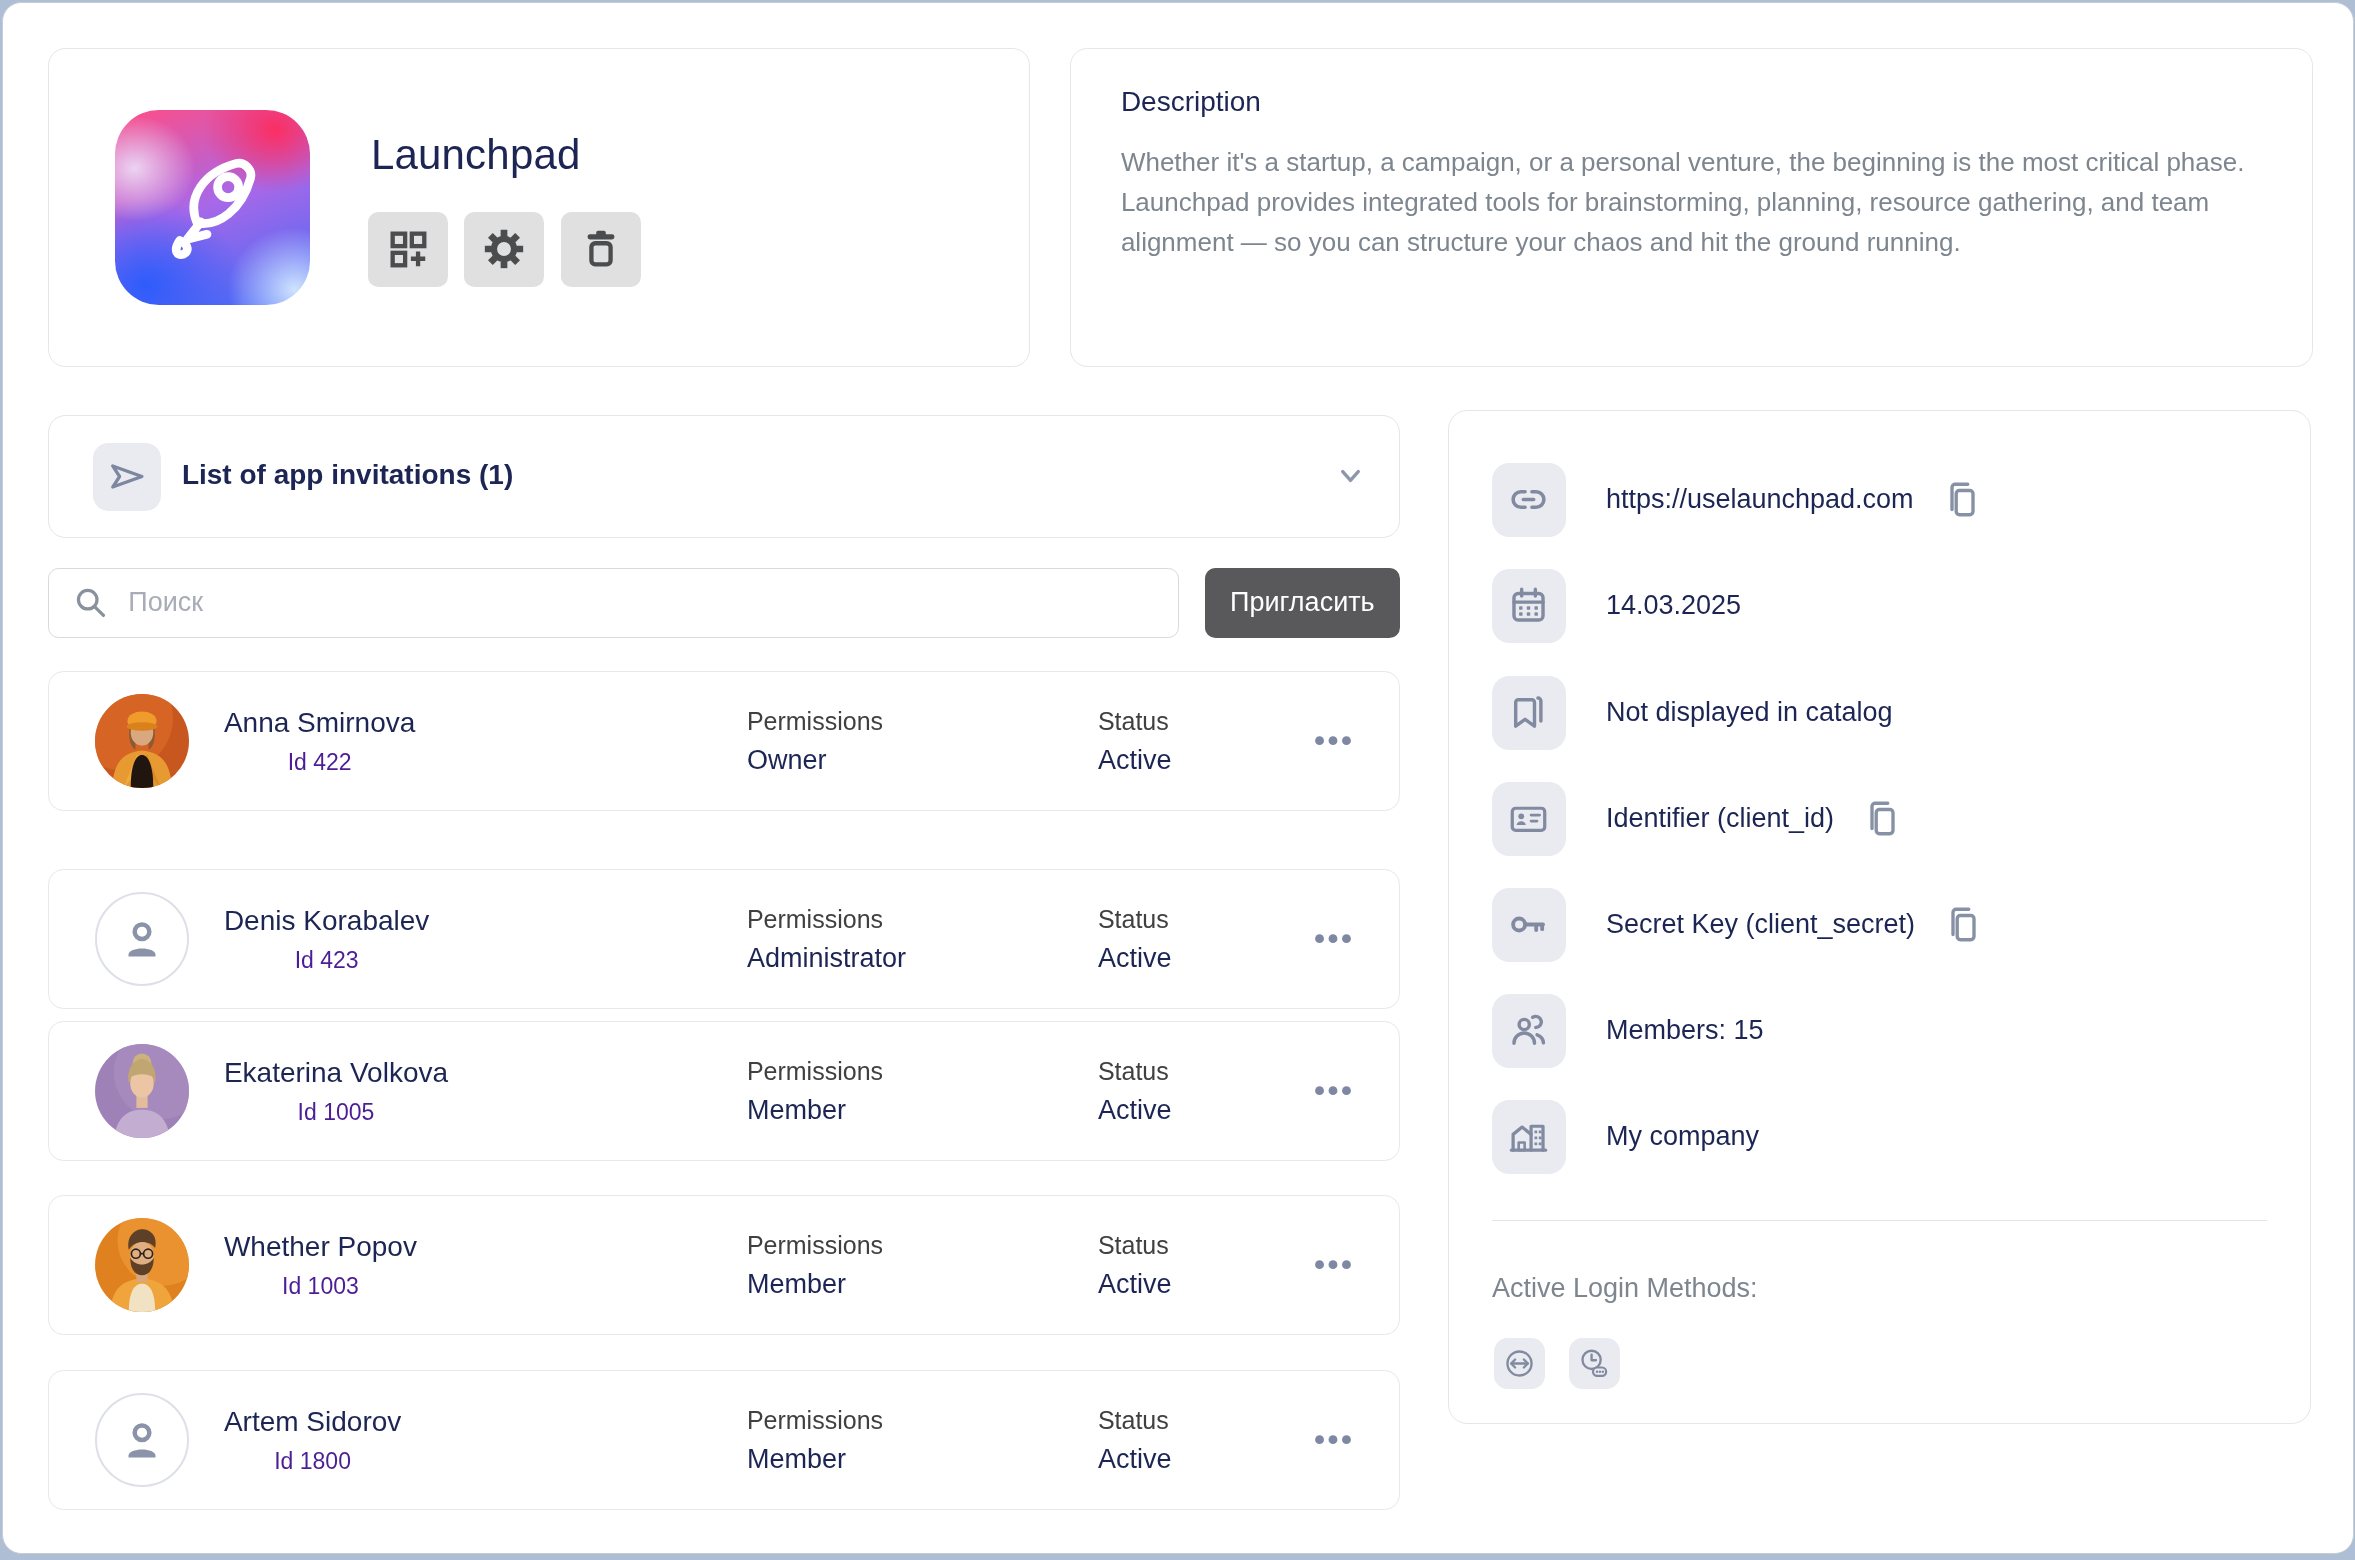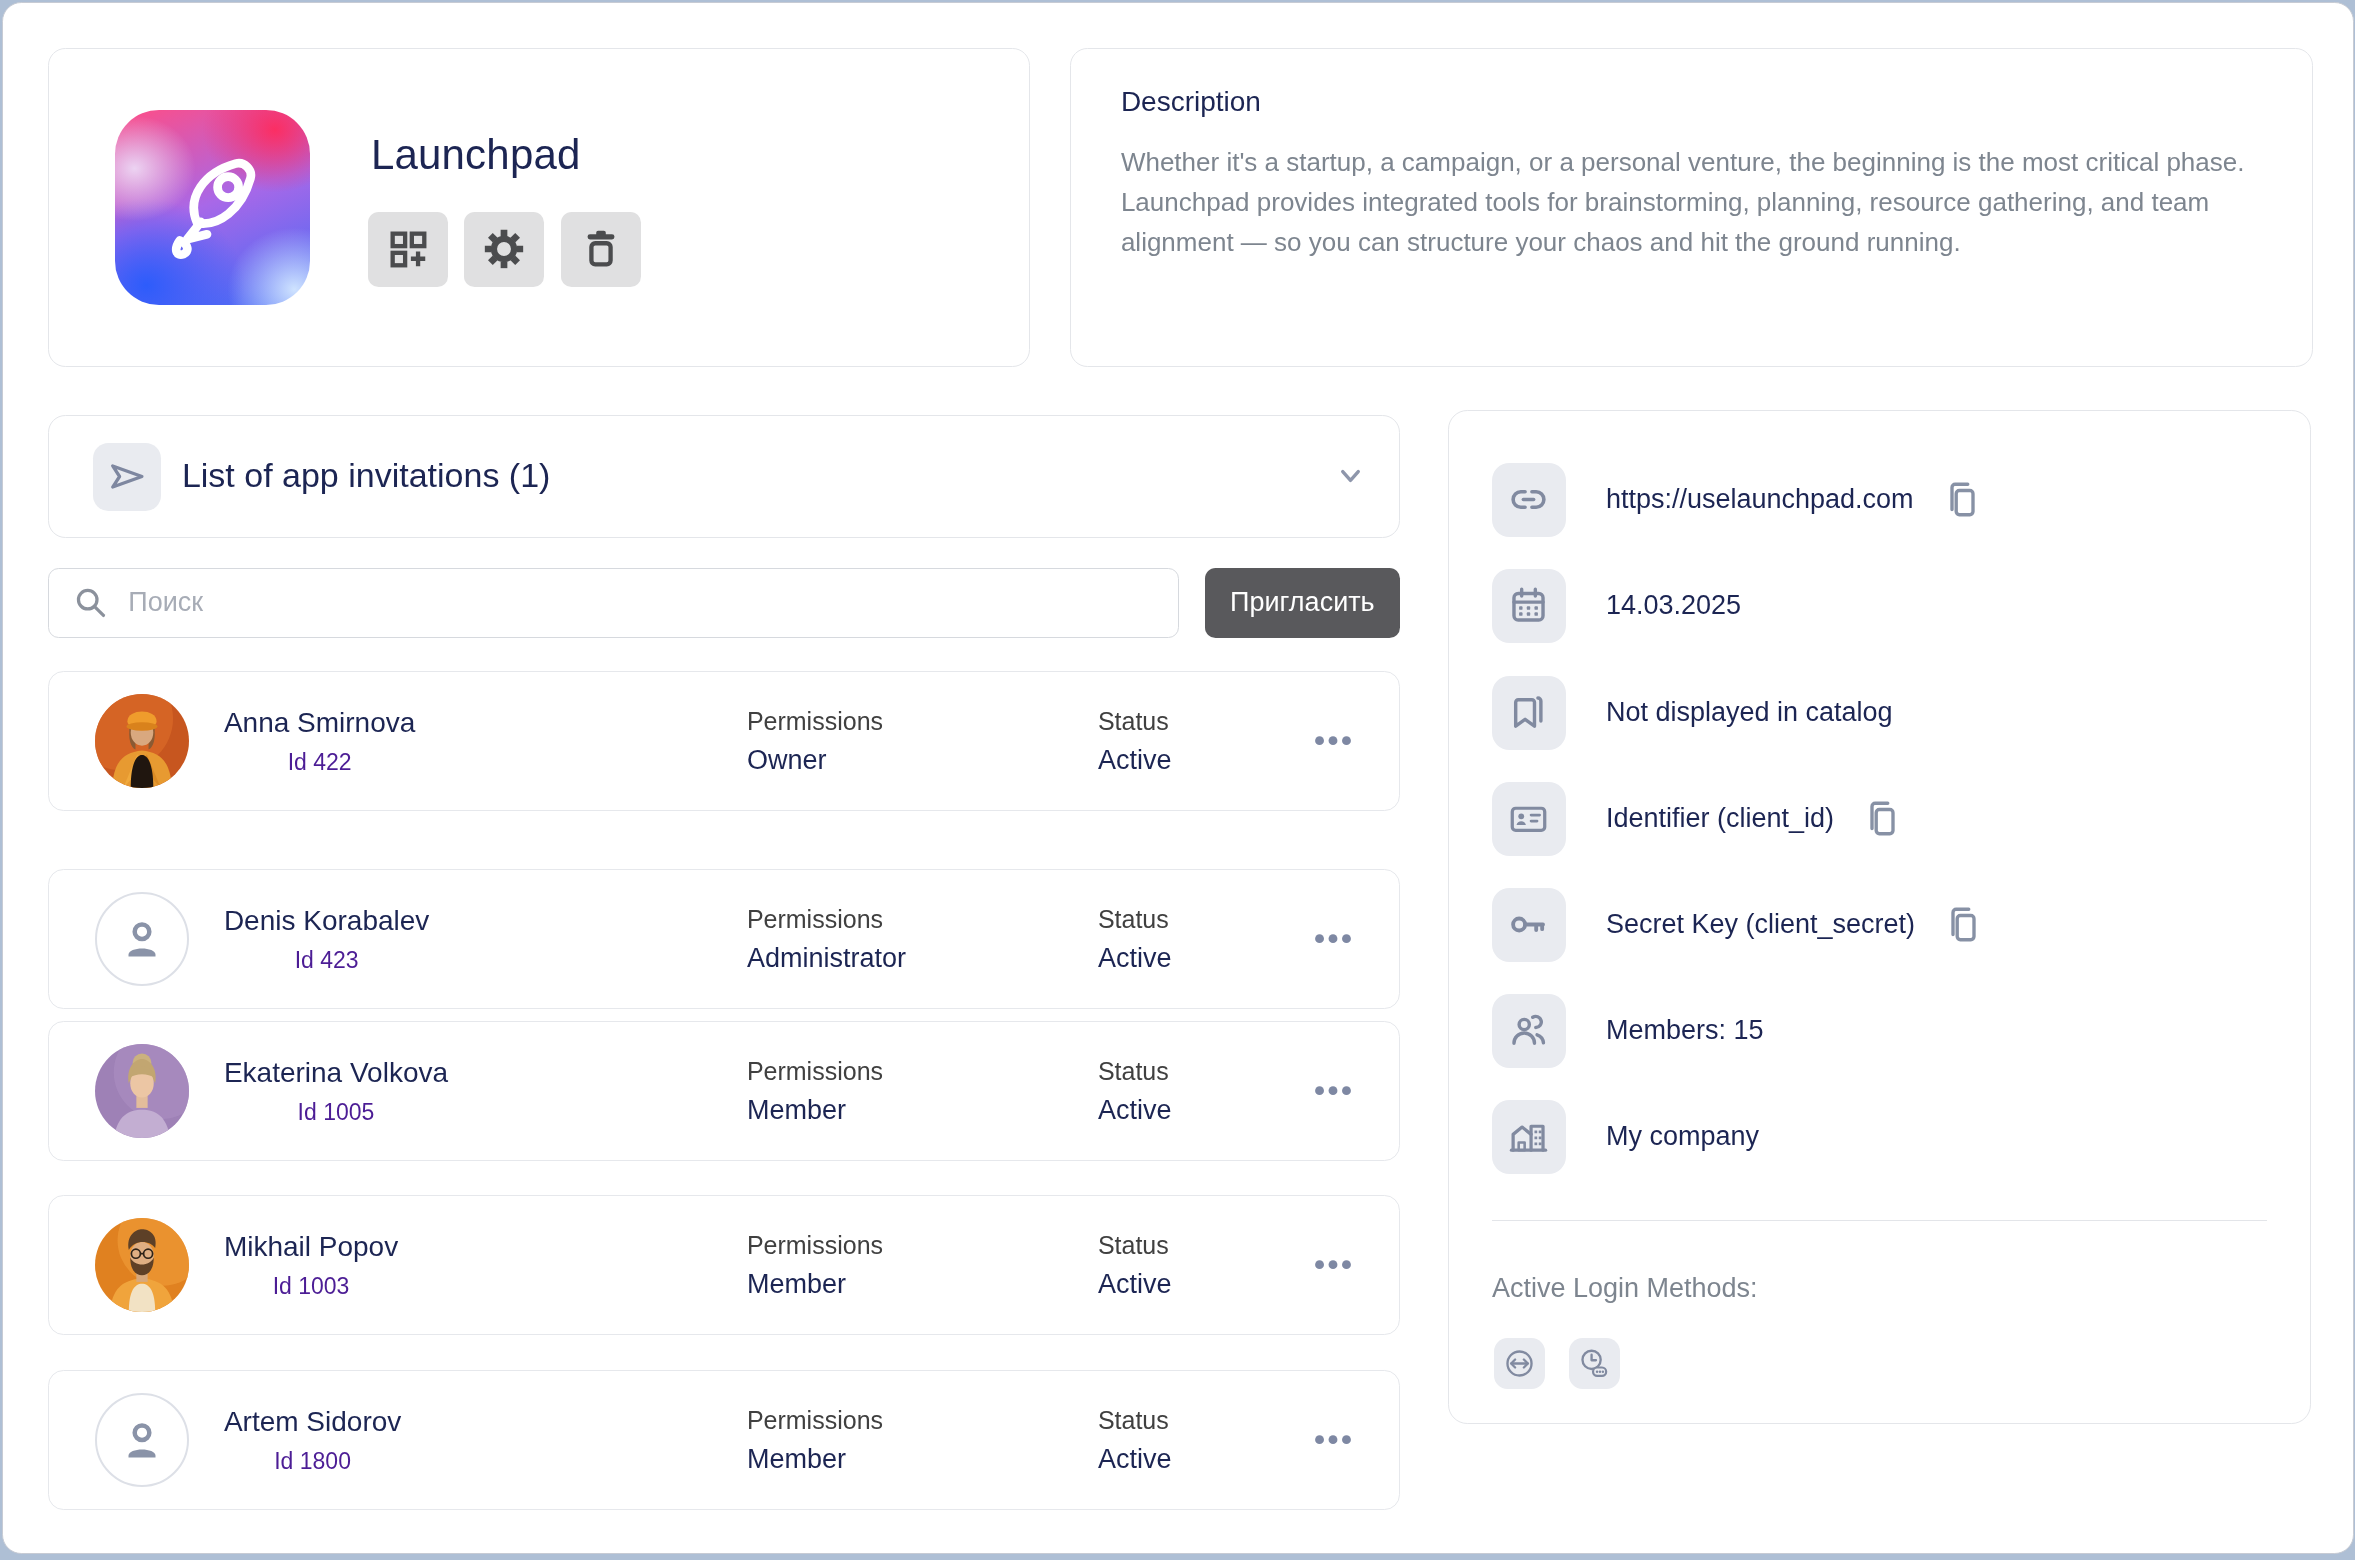--- a/index.html
+++ b/index.html
@@ -48,21 +48,21 @@
   }
   
   .inv-bar{left:45px;top:412px;width:1352px;height:123px;}
   .chip{
     background:#e9ebf0;border-radius:17.4px;color:#818aa0;
     display:flex;align-items:center;justify-content:center;
   }
   .inv-chip{position:absolute;left:44px;top:27px;width:68px;height:68px;border-radius:15.4px;}
   .inv-title{
     position:absolute;left:133px;top:0;height:119px;display:flex;align-items:center;
-    font-size:34px;font-weight:400;color:#1c2553;
+    font-size:28px;font-weight:700;color:#1c2553;
   }
   .inv-chevron{position:absolute;left:1286px;top:44px;width:31px;height:31px;color:#8e96ab;cursor:pointer;background:none;border:none;padding:0;}
   
   .search-box{
     position:absolute;left:45px;top:565px;width:1131px;height:70px;box-sizing:border-box;
     border:1.9px solid #d6d9de;border-radius:10.6px;background:#fff;
     display:flex;align-items:center;padding:0 23px;gap:17.4px;
   }
   .search-box input{
     border:none;outline:none;flex:1;font-size:27px;color:#3a3f4a;background:transparent;
@@ -297,21 +297,21 @@
         <rect x="44" y="52" width="12" height="16" fill="#d7a87c"></rect>
         <ellipse cx="50" cy="40" rx="12.5" ry="14.5" fill="#dfae82"></ellipse>
         <path d="M37.5 42 C37.5 56 44 61 50 61 C56 61 62.5 56 62.5 42 C58 52 42 52 37.5 42 Z" fill="#5f4026"></path>
         <path d="M36 34 C33 18 44 12 50 12 C58 12 67 18 64 32 C58 23 42 23 36 34 Z" fill="#5d4027"></path>
         <circle cx="43.5" cy="38" r="4.8" fill="none" stroke="#2e2318" stroke-width="1.8"></circle>
         <circle cx="56.5" cy="38" r="4.8" fill="none" stroke="#2e2318" stroke-width="1.8"></circle>
         <path d="M48.3 38 L51.7 38" stroke="#2e2318" stroke-width="1.8"></path>
       </svg>
     </div>
     <div class="member-name-block">
-      <p class="member-name">Mikhail Popov</p>
+      <p class="member-name">Whether Popov</p>
       <p class="member-id">Id 1003</p>
     </div>
     <div class="col-block col-perm">
       <p class="col-label">Permissions</p>
       <p class="col-value">Member</p>
     </div>
     <div class="col-block col-status">
       <p class="col-label">Status</p>
       <p class="col-value">Active</p>
     </div>

